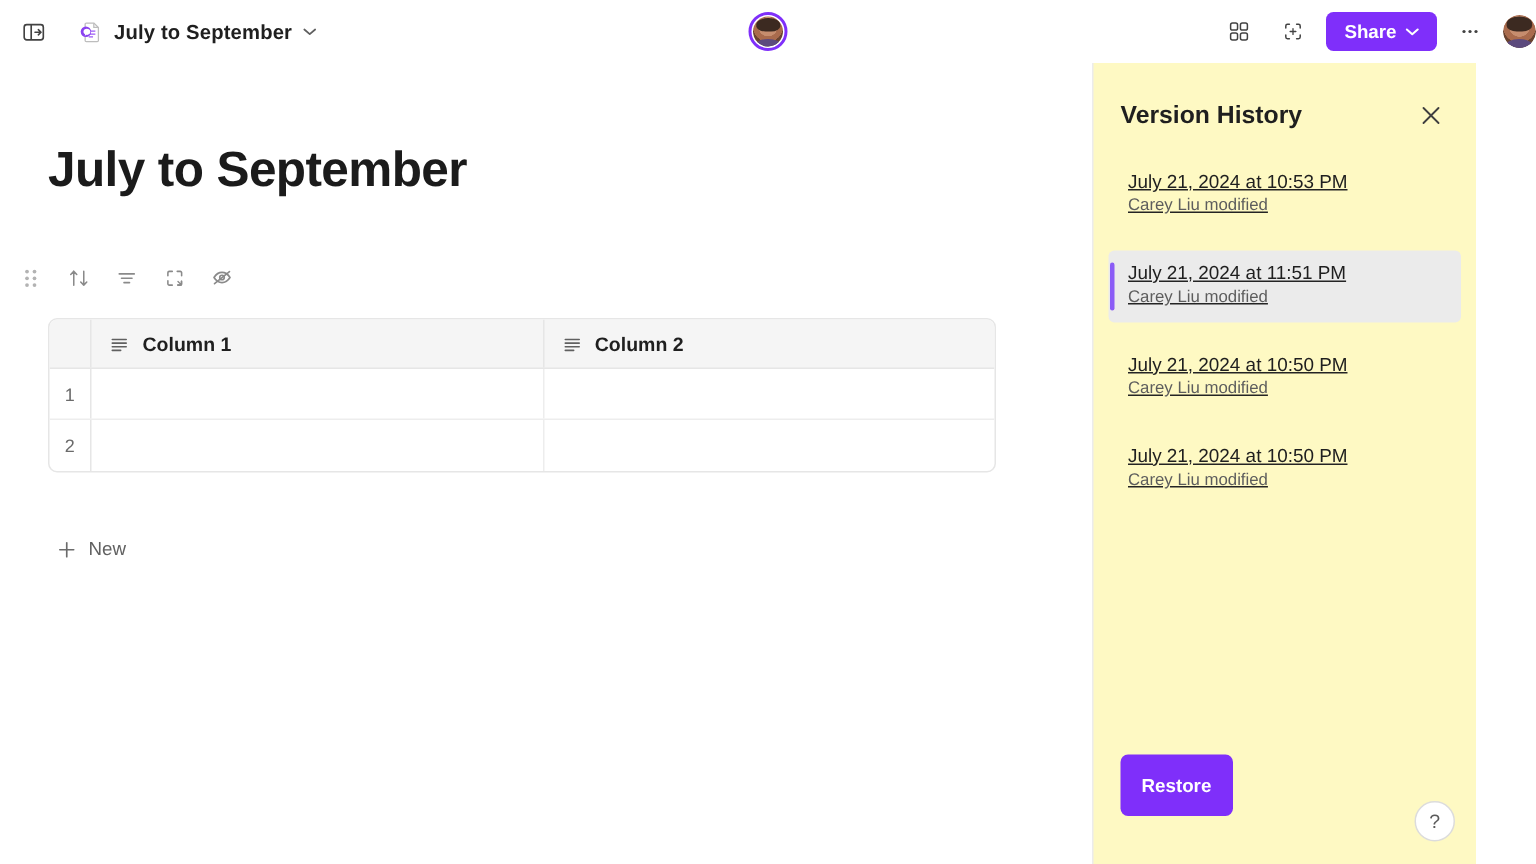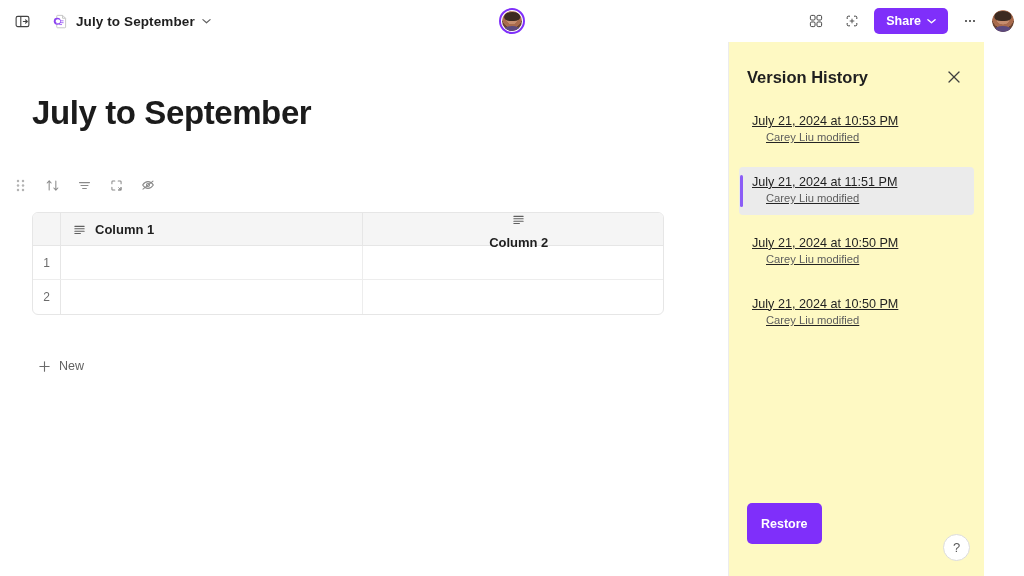--- a/index.html
+++ b/index.html
@@ -48,21 +48,21 @@
     width: 78%; height: 44%; transform: translateX(-50%);
     background: #3c2a21; border-radius: 50% 50% 40% 40%;
   }
   .face::after {
     content: ""; position: absolute; left: 50%; bottom: -14%;
     width: 84%; height: 40%; transform: translateX(-50%);
     background: #5c4a7d; border-radius: 50% 50% 0 0;
   }
 
   .topbar-right {
-    margin-left: auto; display: flex; align-items: center; gap: 8px; padding-right: 10px;
+    margin-left: auto; display: flex; align-items: center; gap: 8px; 
   }
   .share-btn {
     background: #7f2ffa; color: #ffffff; border: none; cursor: pointer;
     height: 26px; border-radius: 5px; padding: 0 12px;
     display: flex; align-items: center; gap: 6px;
     font-size: 12.5px; font-weight: 700; font-family: "Liberation Sans", sans-serif;
   }
   .share-btn .chev { color: #fff; font-size: 9px; }
   .avatar-sm {
     width: 22px; height: 22px; border-radius: 50%; overflow: hidden; cursor: pointer;
@@ -100,21 +100,21 @@
   .cell-idx {
     width: 28px; flex: 0 0 28px; display: flex; align-items: center; justify-content: center;
     font-size: 12px; color: #6b6b6b; border-right: 1px solid #e6e6e6;
   }
   .grid-head .cell-idx { border-right: 1px solid #e6e6e6; }
   .cell-head {
     flex: 1; display: flex; align-items: center; gap: 9px; padding-left: 12px;
     font-size: 13px; font-weight: 700; color: #1f1f1f;
     border-right: 1px solid #e6e6e6; cursor: pointer;
   }
-  .cell-head:last-child { border-right: none; flex-direction: column; }
+  .cell-head:last-child { border-right: none; }
   .grid-body-row { height: 34px; border-bottom: 1px solid #ededed; }
   .grid-body-row:last-child { border-bottom: none; }
   .cell-data { flex: 1; border-right: 1px solid #ededed; cursor: text; }
   .cell-data:last-child { border-right: none; }
   .col-head-icon { color: #606060; display: flex; align-items: center; }
 
   .new-row {
     position: absolute; left: 38px; top: 317px;
     display: flex; align-items: center; gap: 8px;
     font-size: 12.5px; color: #616161; cursor: pointer;
@@ -141,21 +141,21 @@
     position: relative; padding: 8px 10px 9px 13px; border-radius: 4px; cursor: pointer;
     margin-bottom: 13px;
   }
   .version-item.selected { background: #ebebeb; }
   .version-item.selected::before {
     content: ""; position: absolute; left: 1px; top: 8px; bottom: 8px; width: 3px;
     background: #8b5cf6; border-radius: 2px;
   }
   .v-date { font-size: 12.6px; color: #1f1f1f; line-height: 1.22; }
   .v-label { font-size: 12.6px; color: #1f1f1f; line-height: 1.22; }
-  .v-author { font-size: 11.2px; color: #5d5d5d; line-height: 1.3; margin-top: 1px; margin-left: 14px; }
+  .v-author { font-size: 11.2px; color: #5d5d5d; line-height: 1.3; margin-top: 1px; }
 
   .restore-btn {
     position: absolute; left: 18px; top: 461px;
     background: #7f2ffa; color: #fff; border: none; cursor: pointer;
     height: 41px; border-radius: 5px; padding: 0 14px;
     font-size: 12.5px; font-weight: 700; font-family: "Liberation Sans", sans-serif;
   }
   .help-btn {
     position: absolute; left: 214px; top: 492px;
     width: 27px; height: 27px; border-radius: 50%;

